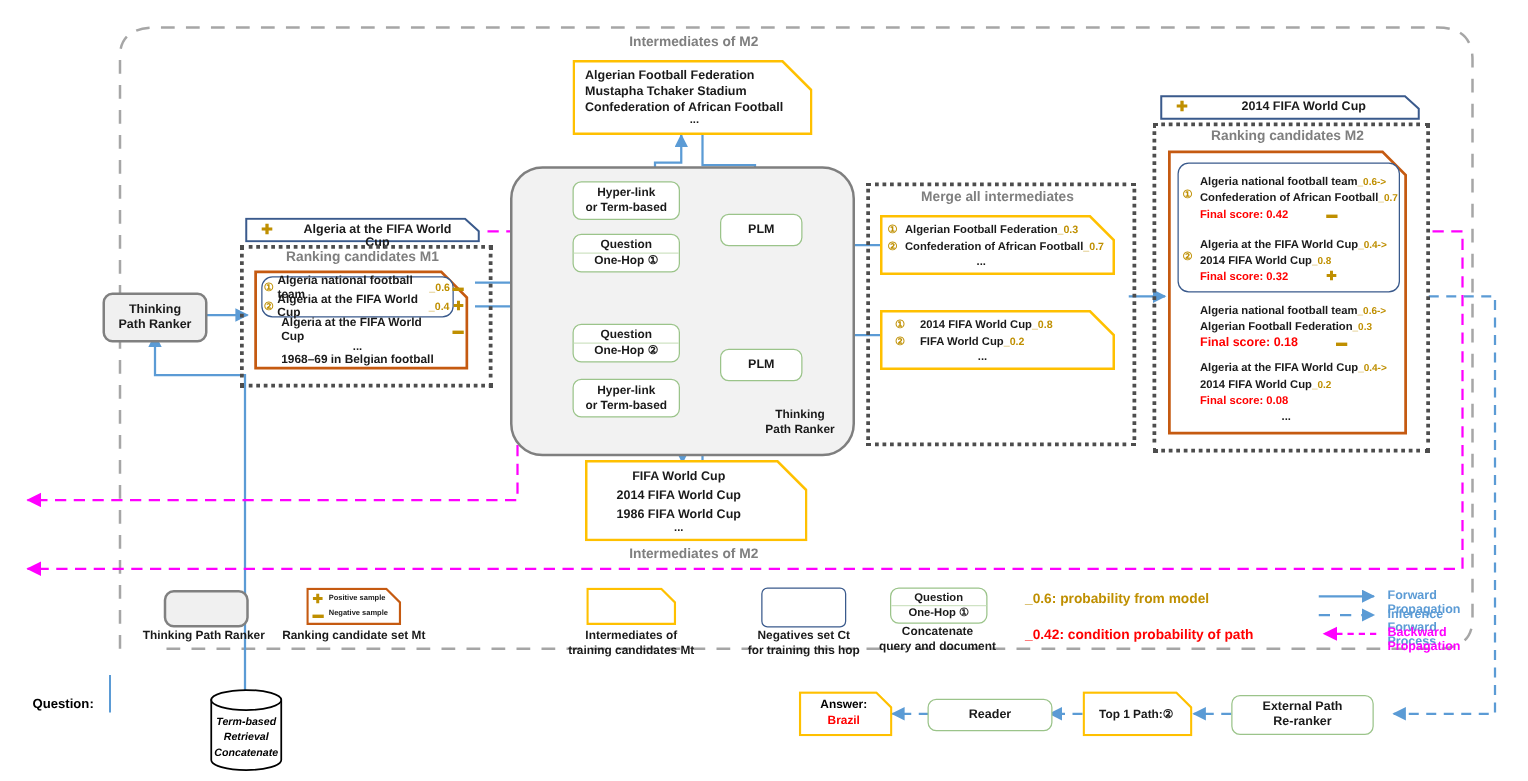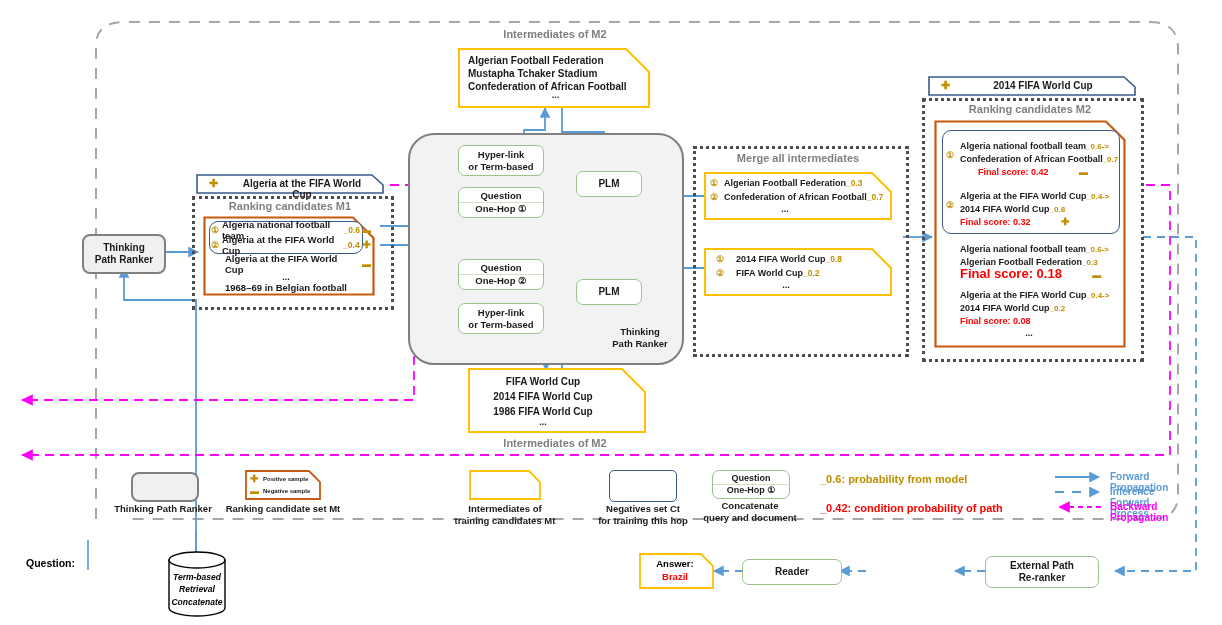--- a/index.html
+++ b/index.html
@@ -292,21 +292,21 @@
 
     <div class="abs" style="left:10px;top:14px;width:178px;height:48px;">
       <div class="abs circ" style="left:2px;top:16px;font-size:9px;">①</div>
       <div class="abs" style="left:16px;top:1px;">
         <div style="height:13px;">
           <span class="txt" style="font-size:9px;">Algeria national football team</span><span class="prob" style="font-size:8px;">_0.6-&gt;</span>
         </div>
         <div style="height:13px;">
           <span class="txt" style="font-size:9px;">Confederation of African Football</span><span class="prob" style="font-size:8px;">_0.7</span>
         </div>
-        <div style="height:13px;margin-left:18px;">
+        <div style="height:13px;">
           <span class="score" style="font-size:9px;">Final score: 0.42</span>
           <span class="minus" style="font-size:9px;margin-left:26px;">▬</span>
         </div>
       </div>
     </div>
 
     <div class="abs" style="left:10px;top:64px;width:178px;height:48px;">
       <div class="abs circ" style="left:2px;top:16px;font-size:9px;">②</div>
       <div class="abs" style="left:16px;top:1px;">
         <div style="height:13px;">
@@ -323,21 +323,21 @@
     </div>
 
     <div class="abs" style="left:26px;top:118px;width:168px;">
       <div style="height:13px;">
         <span class="txt" style="font-size:9px;">Algeria national football team</span><span class="prob" style="font-size:8px;">_0.6-&gt;</span>
       </div>
       <div style="height:13px;">
         <span class="txt" style="font-size:9px;">Algerian Football Federation</span><span class="prob" style="font-size:8px;">_0.3</span>
       </div>
       <div style="height:13px;">
-        <span class="score" style="font-size:13px;">Final score: 0.18</span>
+        <span class="score" style="font-size:10px;">Final score: 0.18</span>
         <span class="minus" style="font-size:9px;margin-left:26px;">▬</span>
       </div>
     </div>
 
     <div class="abs" style="left:26px;top:164px;width:168px;">
       <div style="height:13px;">
         <span class="txt" style="font-size:9px;">Algeria at the FIFA World Cup</span><span class="prob" style="font-size:8px;">_0.4-&gt;</span>
       </div>
       <div style="height:13px;">
         <span class="txt" style="font-size:9px;">2014 FIFA World Cup</span><span class="prob" style="font-size:8px;">_0.2</span>
@@ -427,19 +427,25 @@
       <path d="M1,1 L62,1 L74,13 L74,35 L1,35 Z" fill="#ffffff" stroke="#ffc000" stroke-width="1.8"></path>
     </svg>
     <div class="abs answer-label" style="left:0;top:5px;width:72px;font-size:9.5px;">Answer:</div>
     <div class="abs answer-val" style="left:0;top:18px;width:72px;font-size:9.5px;">Brazil</div>
   </div>
 
   <div class="abs green-box" style="left:742px;top:559px;width:98px;height:24px;font-size:10px;text-align:right;">
     <div>Reader</div>
   </div>
 
+  <div class="abs" style="left:866px;top:553px;width:88px;height:36px;">
+    <svg viewBox="0 0 88 36" style="position:absolute;left:0;top:0;width:88px;height:36px;">
+      <path d="M1,1 L75,1 L87,13 L87,35 L1,35 Z" fill="#ffffff" stroke="#ffc000" stroke-width="1.8"></path>
+    </svg>
+    <div class="abs txt" style="left:0;top:12px;width:86px;text-align:center;font-size:9.5px;">Top 1 Path:②</div>
+  </div>
 
   <div class="abs green-box" style="left:985px;top:556px;width:112px;height:30px;font-size:10px;">
     <div>External Path</div>
     <div>Re-ranker</div>
   </div>
 
 </div>
 
 </body></html>

